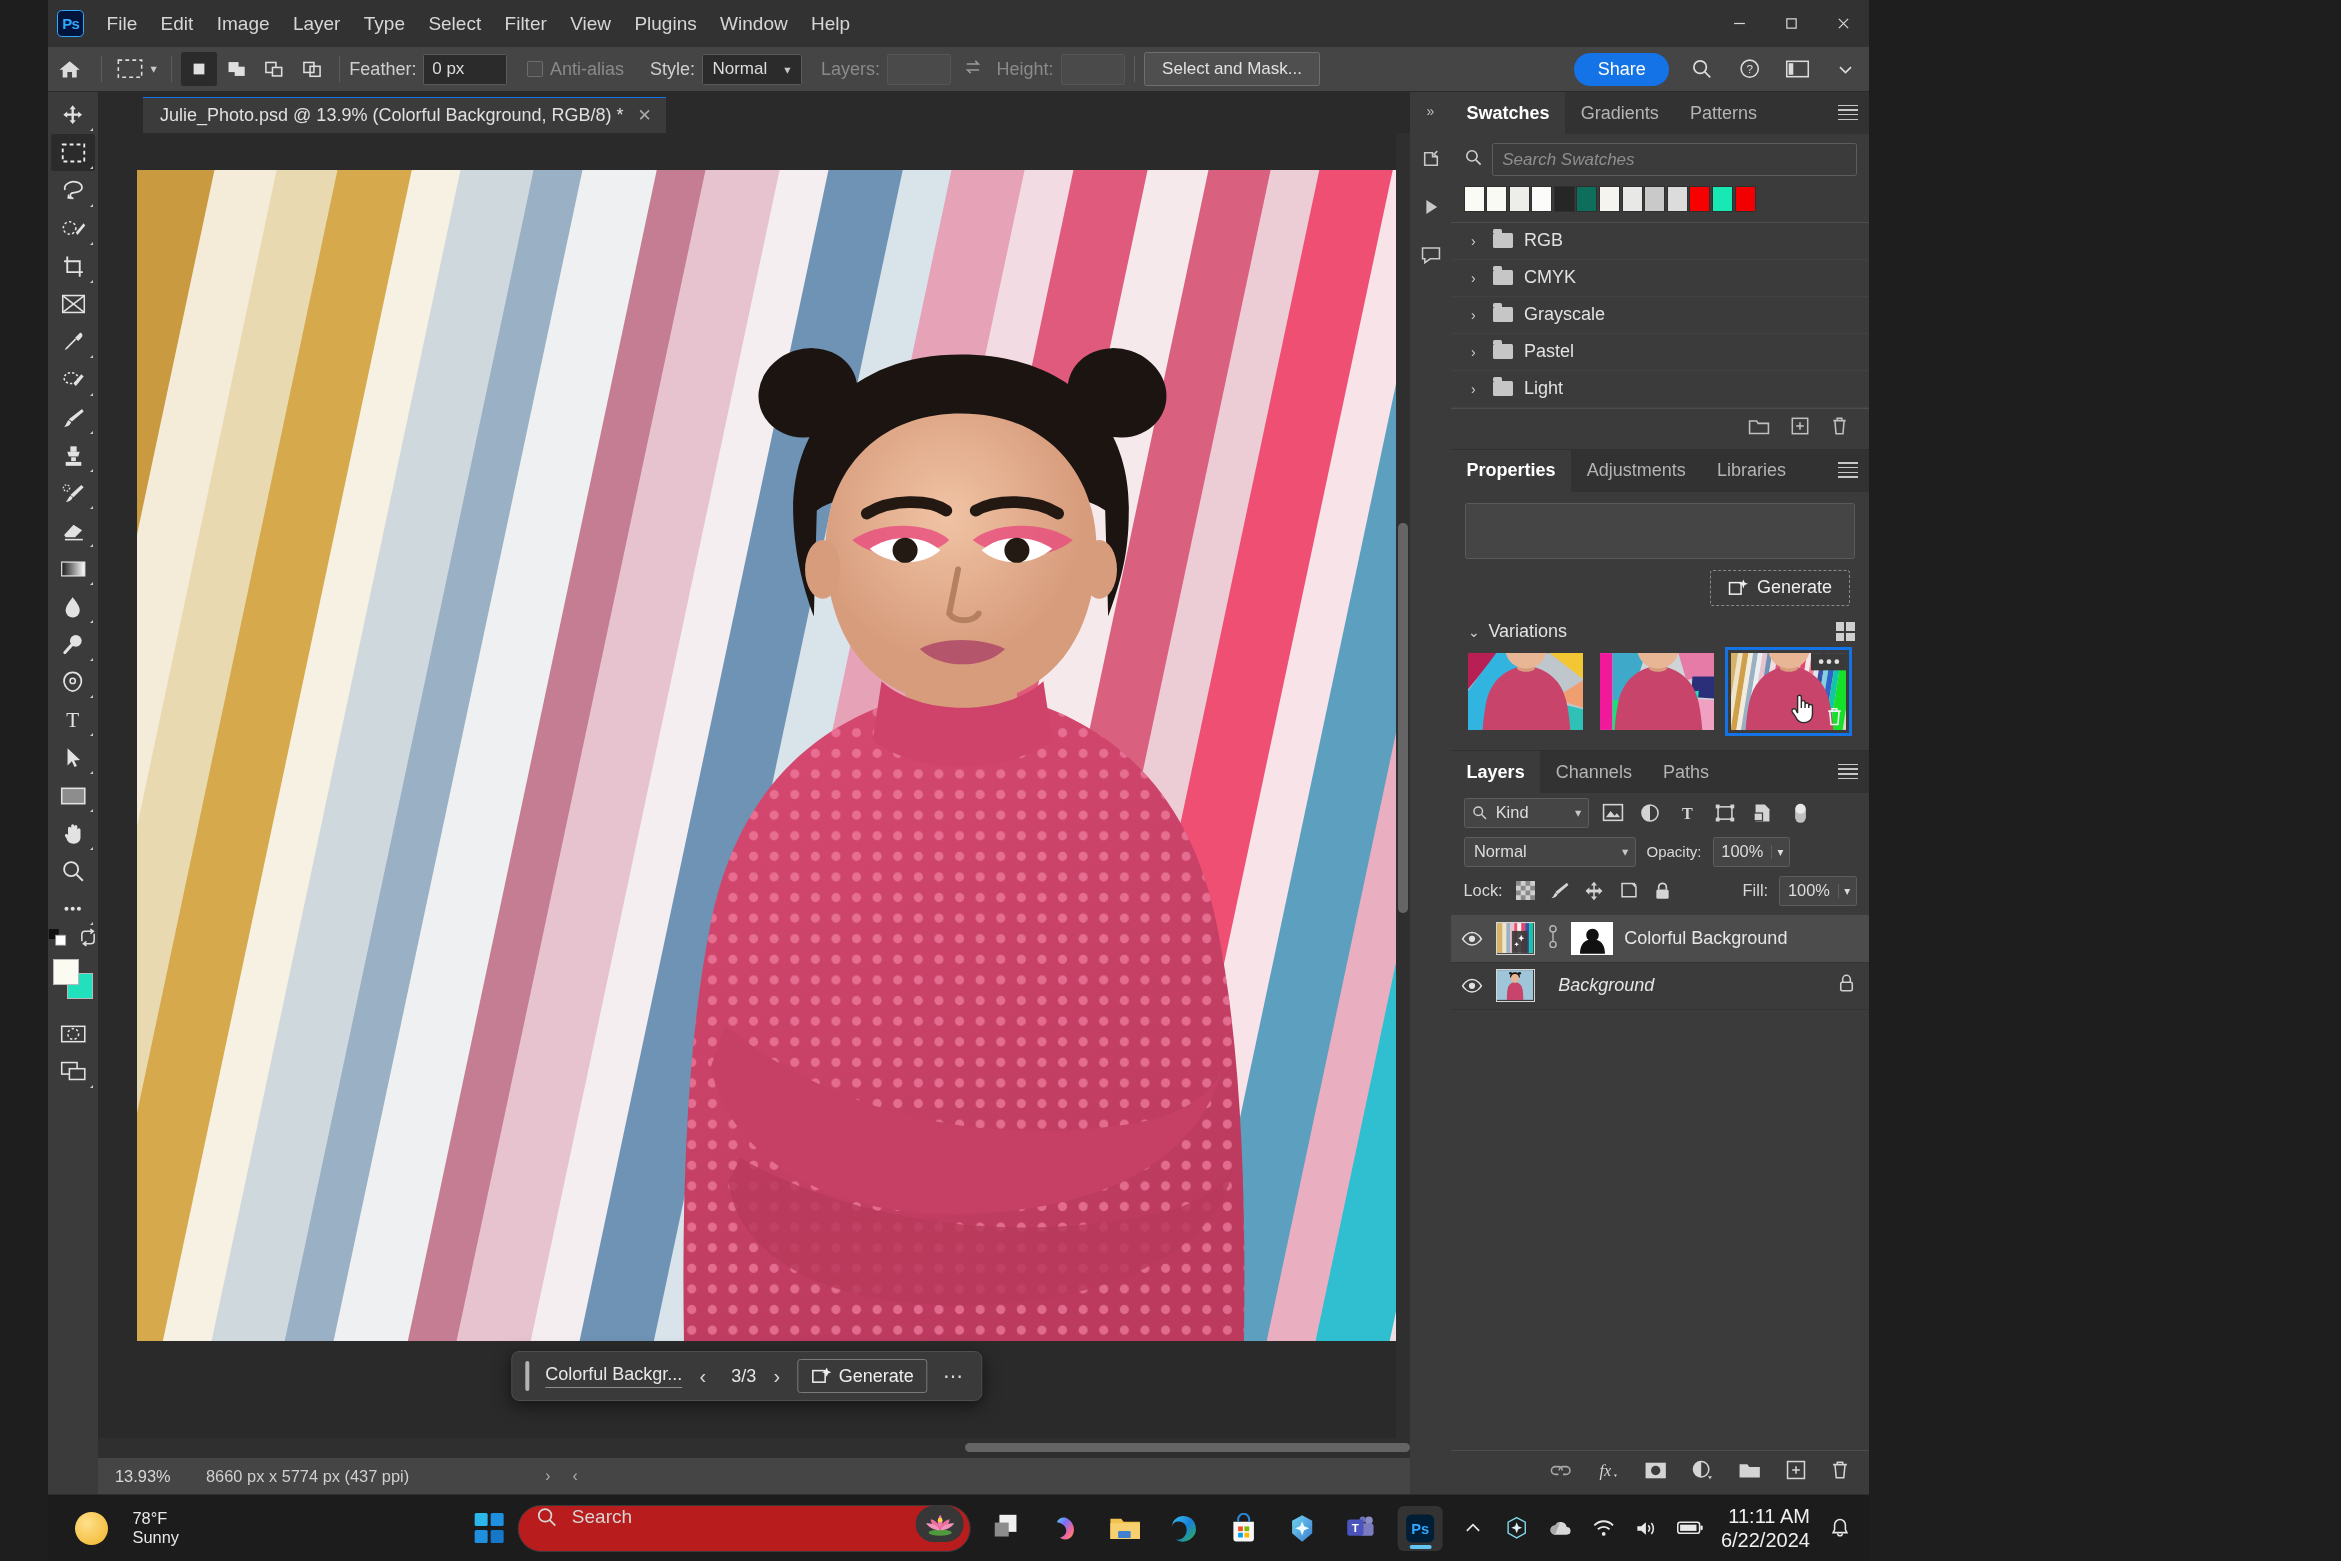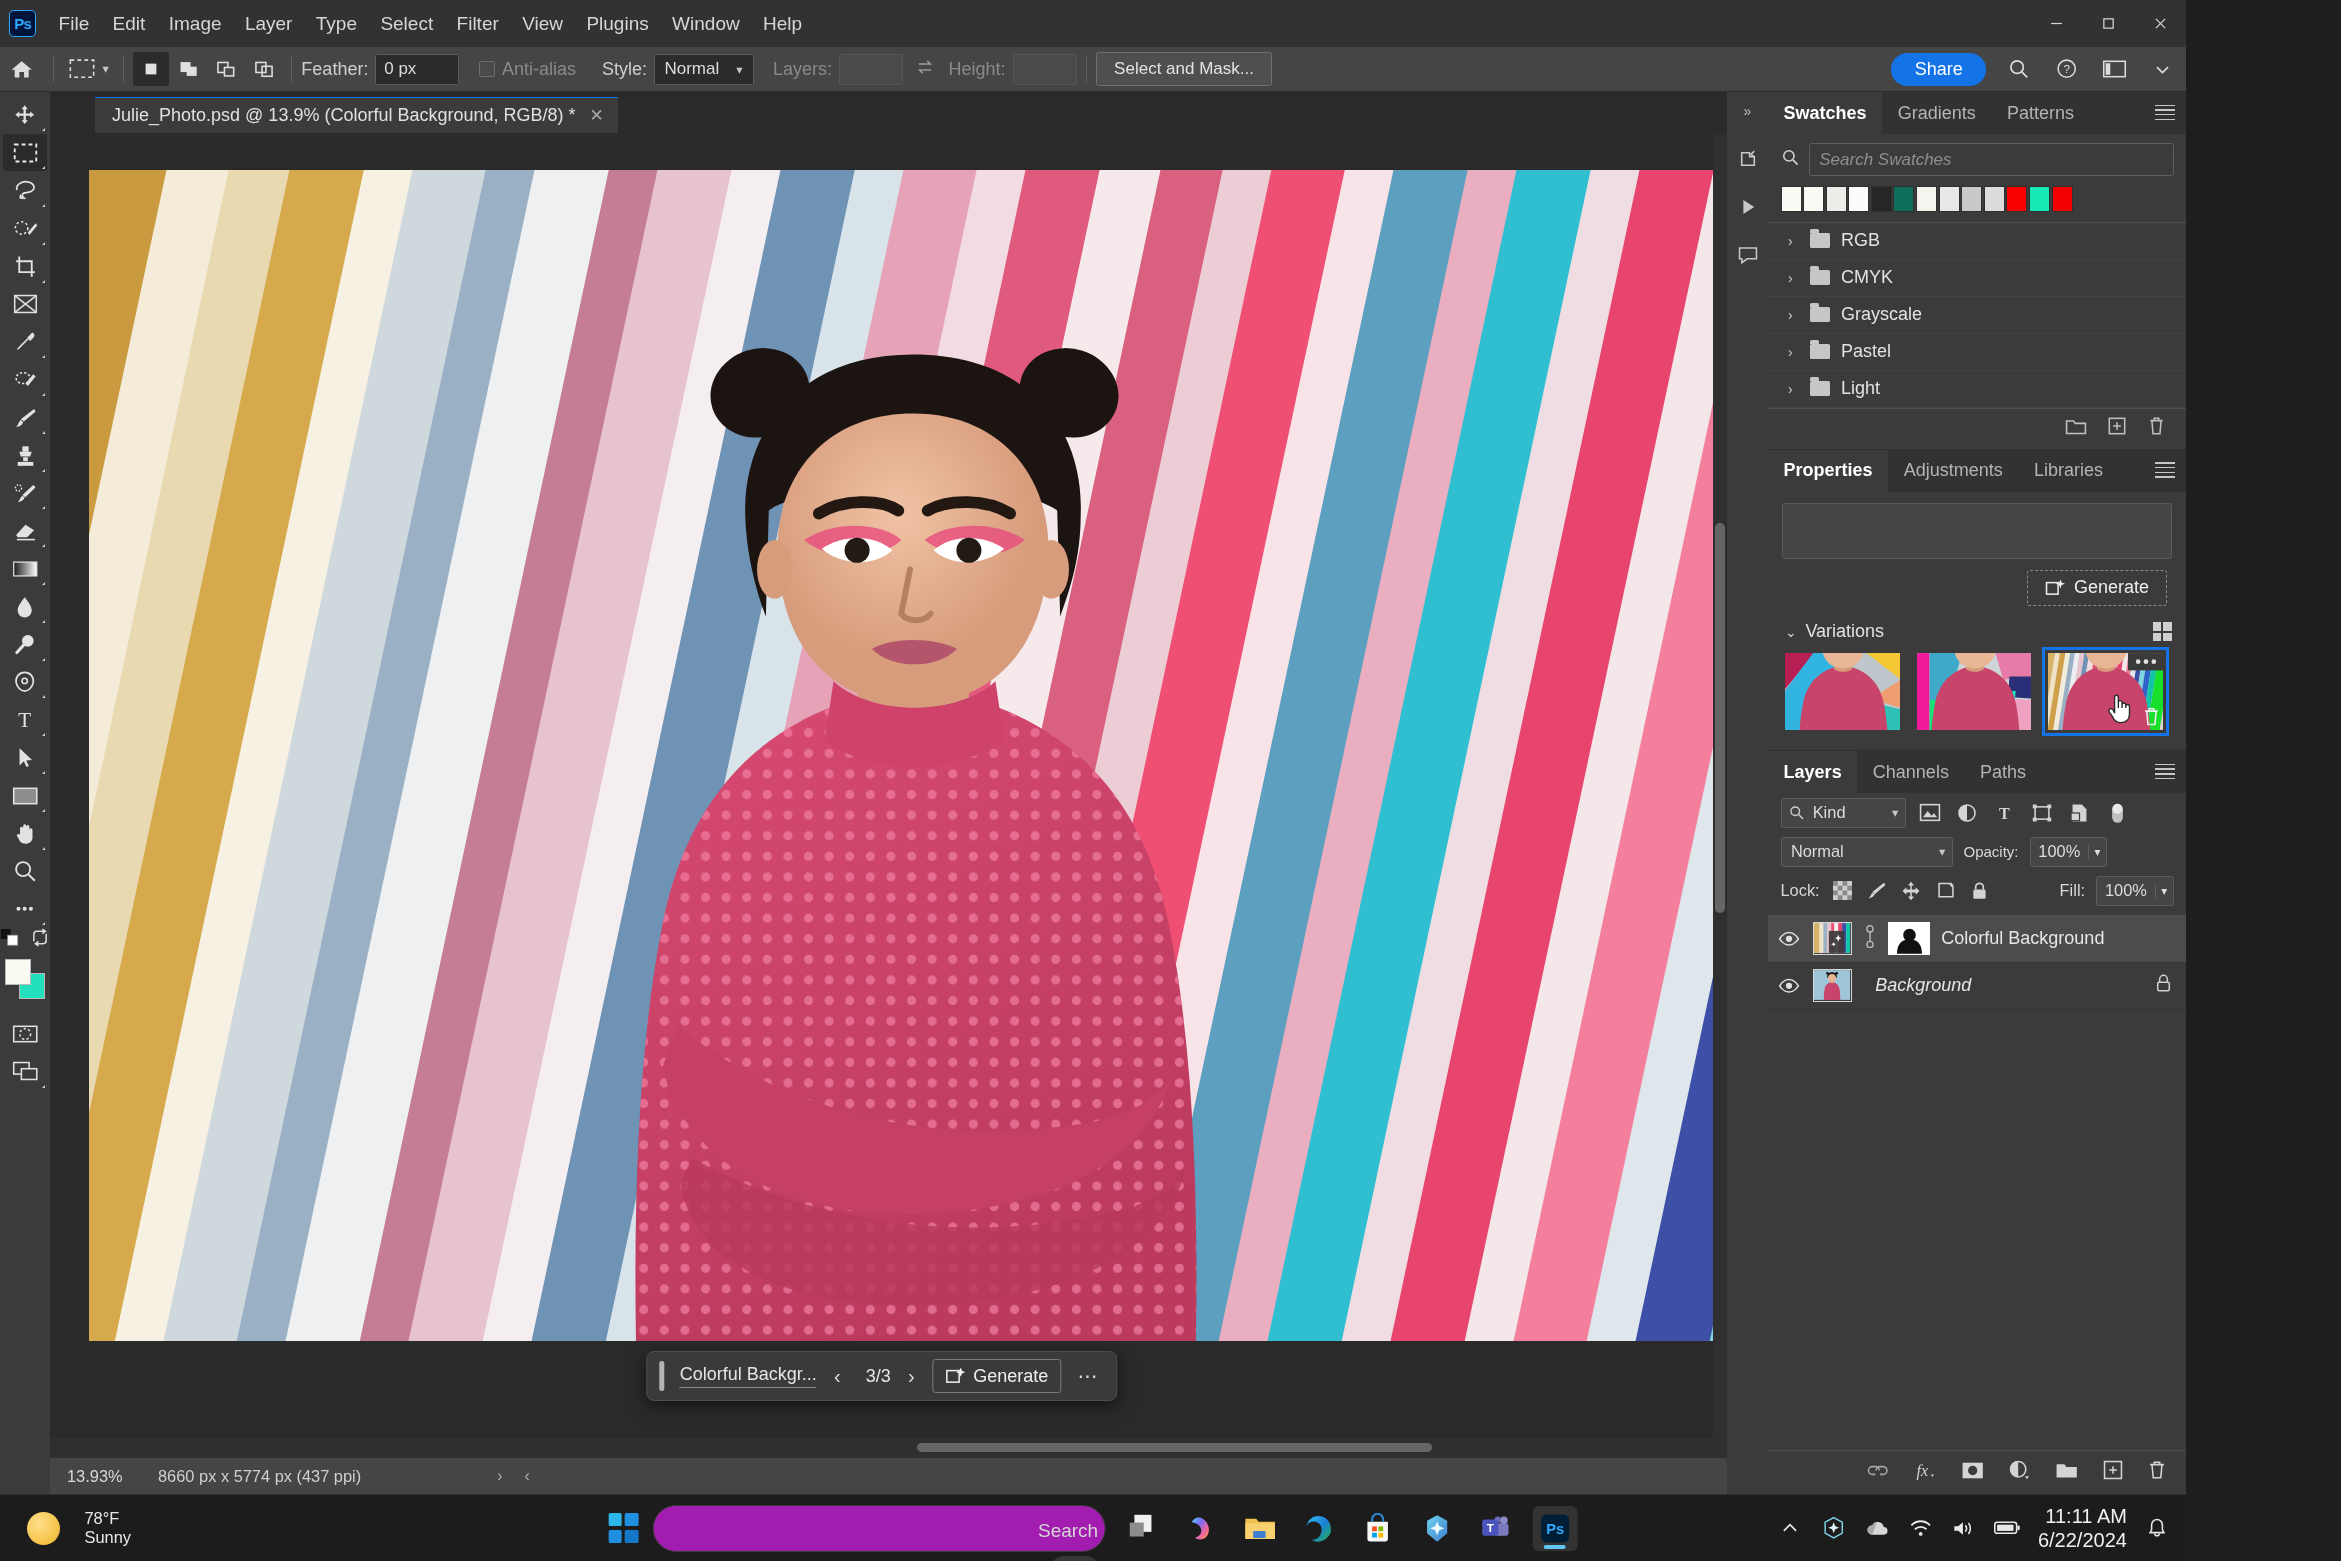--- a/index.html
+++ b/index.html
@@ -2,21 +2,21 @@
 <html style="font-size:12.5px"><head>
 <meta charset="utf-8">
 <style>
   * { box-sizing: border-box; margin:0; padding:0; }
   html,body { width:2342px; height:1561px; overflow:hidden; }
   body {
     font-family: "Liberation Sans", sans-serif;
     background:#1e1e1e; color:#d4d4d4; font-size:18px;
     -webkit-font-smoothing: antialiased;
   }
-  .app { position:relative; width:2186px; height:1561px; display:flex; flex-direction:column; }
+  .app { position:relative; width:1869px; height:1561px; display:flex; flex-direction:column;padding-left:48px; }
 
   
   .menubar {
     height:47px; background:#323232; display:flex; align-items:center;
     flex:0 0 47px; position:relative;
   }
   .ps-logo {
     width:26.5px; height:26.5px; margin-left:9.4px; margin-right:11px;
     background:#00143c; border:1.6px solid #31a8ff; border-radius:4.7px;
     color:#31a8ff; font-size:15px; font-weight:bold;
@@ -262,22 +262,22 @@
   }
   .weather { display:flex; align-items:center; gap:25px; padding-left:26.5px; }
   .sun { width:33px; height:33px; border-radius:50%; background:radial-gradient(circle at 36% 34%, #ffe08a, #f0b429); }
   .wx-text { line-height:1.16; font-size:16.4px; color:#e8e8e8; }
   .tb-center {
     position:absolute; left:50%; transform:translateX(-50%); display:flex; align-items:center; gap:14px;
   }
   .winlogo { display:grid; grid-template-columns:13.3px 13.3px; grid-template-rows:13.3px 13.3px; gap:3.1px;}
   .winlogo i { display:block; border-radius:1.6px;}
   .searchpill {
-    width:453px; height:47px; background:#a21caf; border:0.8px solid #3a3a3a; border-radius:23.4px;
-    display:flex; align-items:flex-end; padding:0 6.2px 0 17px; gap:14px; color:#d6d6d6; font-size:19px;flex-direction:column;
+    width:453px; height:47px; background:#b91c1c; border:0.8px solid #3a3a3a; border-radius:23.4px;
+    display:flex; align-items:flex-start; padding:0 6.2px 0 17px; gap:14px; color:#d6d6d6; font-size:19px;
   }
   .lotus { margin-left:auto; width:48px; height:36px; background:#373737; border-radius:18px; display:flex; align-items:center; justify-content:center;}
   .tb-app { width:45px; height:45px; display:flex; align-items:center; justify-content:center; position:relative;}
   .tb-app.active { background:#333; border-radius:6.2px;}
   .tb-app.active:after {
     content:""; position:absolute; bottom:1.6px; left:50%; transform:translateX(-50%);
     width:22px; height:3.9px; background:#61c6f2; border-radius:2.3px;
   }
   .tray { position:absolute; right:15.6px; display:flex; align-items:center; gap:17px; }
   .clock { text-align:right; line-height:1.2; font-size:20px; color:#f0f0f0;}

